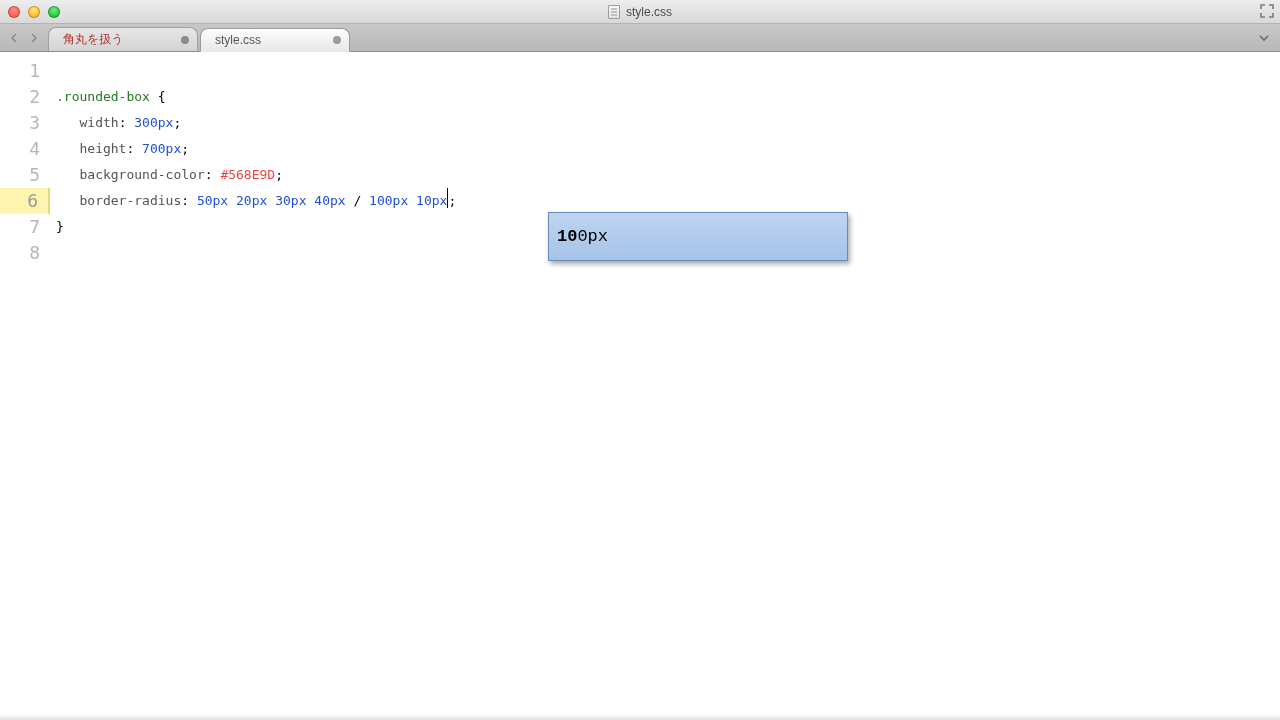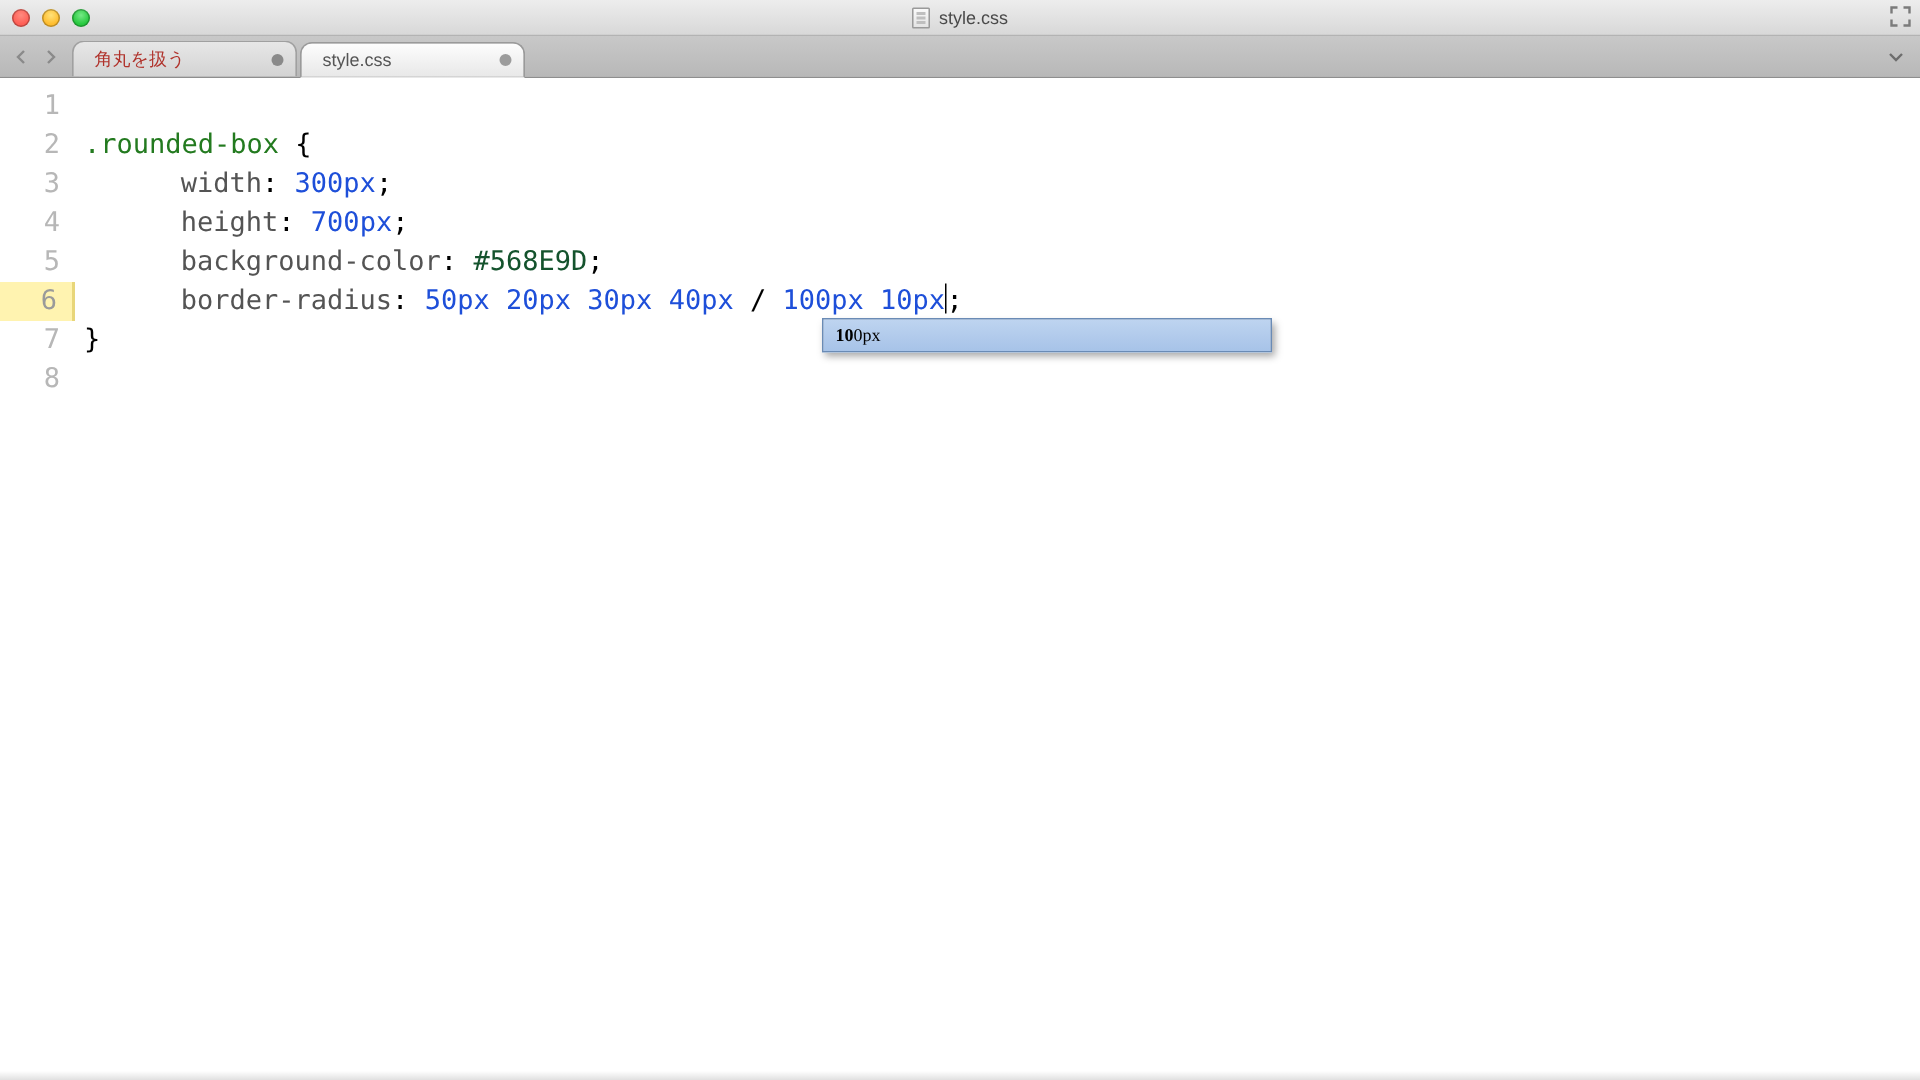--- a/index.html
+++ b/index.html
@@ -68,40 +68,40 @@
   .tab.active .dirty { background:#9c9c9c; }
   .menu-chevron { position:absolute; right:6px; top:0; height:100%; width:20px; display:flex; align-items:center; justify-content:center; color:#6d6d6d;}
   .menu-chevron svg { width:10px; height:10px; }
 
   
   .editor { display:flex; height: calc(720px - 24px - 28px); background:#fff; position:relative; }
   .gutter { width: 50px; background:#fff; border-right:0; padding-top:6px; }
   .gutter .ln { height:26px; line-height:26px; text-align:right; padding-right:10px; color:#b7b7b7; font-family: Menlo, Monaco, "DejaVu Sans Mono", monospace; font-size:18px; }
   .gutter .ln.current { background:#fff3b0; color:#9a9a9a; border-right:2px solid #e8d67a; }
   .code { flex:1; padding-top:6px; position:relative; }
-  .code .line { height:26px; line-height:26px; font-family: Menlo, Monaco, "DejaVu Sans Mono", monospace; font-size:18px; white-space:pre; padding-left:6px; }
+  .code .line { height:26px; line-height:26px; font-family: Menlo, Monaco, "DejaVu Sans Mono", monospace; font-size:13px; white-space:pre; padding-left:6px; }
   .tok-sel   { color:#237a1f; }
   .tok-brace { color:#000; }
-  .tok-prop  { color:#545454;margin-left:32px; }
+  .tok-prop  { color:#545454; }
   .tok-num   { color:#1e4fd9; }
   .tok-unit  { color:#1e4fd9; }
-  .tok-const { color:#14532d; }
+  .tok-const { color:#ef4444; }
   .tok-punc  { color:#000; }
   .tok-op    { color:#000; }
   .caret { display:inline-block; width:0; border-left:1px solid #000; height:20px; vertical-align:-3px; }
 
   
   .autocomplete {
     position:absolute;
     width:300px;
     border:1px solid #6a8bb5;
     background: linear-gradient(#bed4f0, #a7c3e8);
     box-shadow: 2px 3px 5px rgba(0,0,0,.35);
   }
-  .autocomplete .item { padding:3px 8px; font-family: Liberation Serif, serif; font-size:12px; color:#000; }
+  .autocomplete .item { padding:14px 8px; font-family: Liberation Mono, monospace; font-size:17px; color:#000; }
   .autocomplete .item b { font-weight:700; }
 
   .bottom-shadow { position:absolute; left:0; right:0; bottom:0; height:6px; background: linear-gradient(rgba(0,0,0,0), rgba(0,0,0,.12)); pointer-events:none; }
 </style>
 </head>
 <body>
 
 <div class="titlebar">
   <div class="traffic-lights">
     <div class="tl red"></div>

